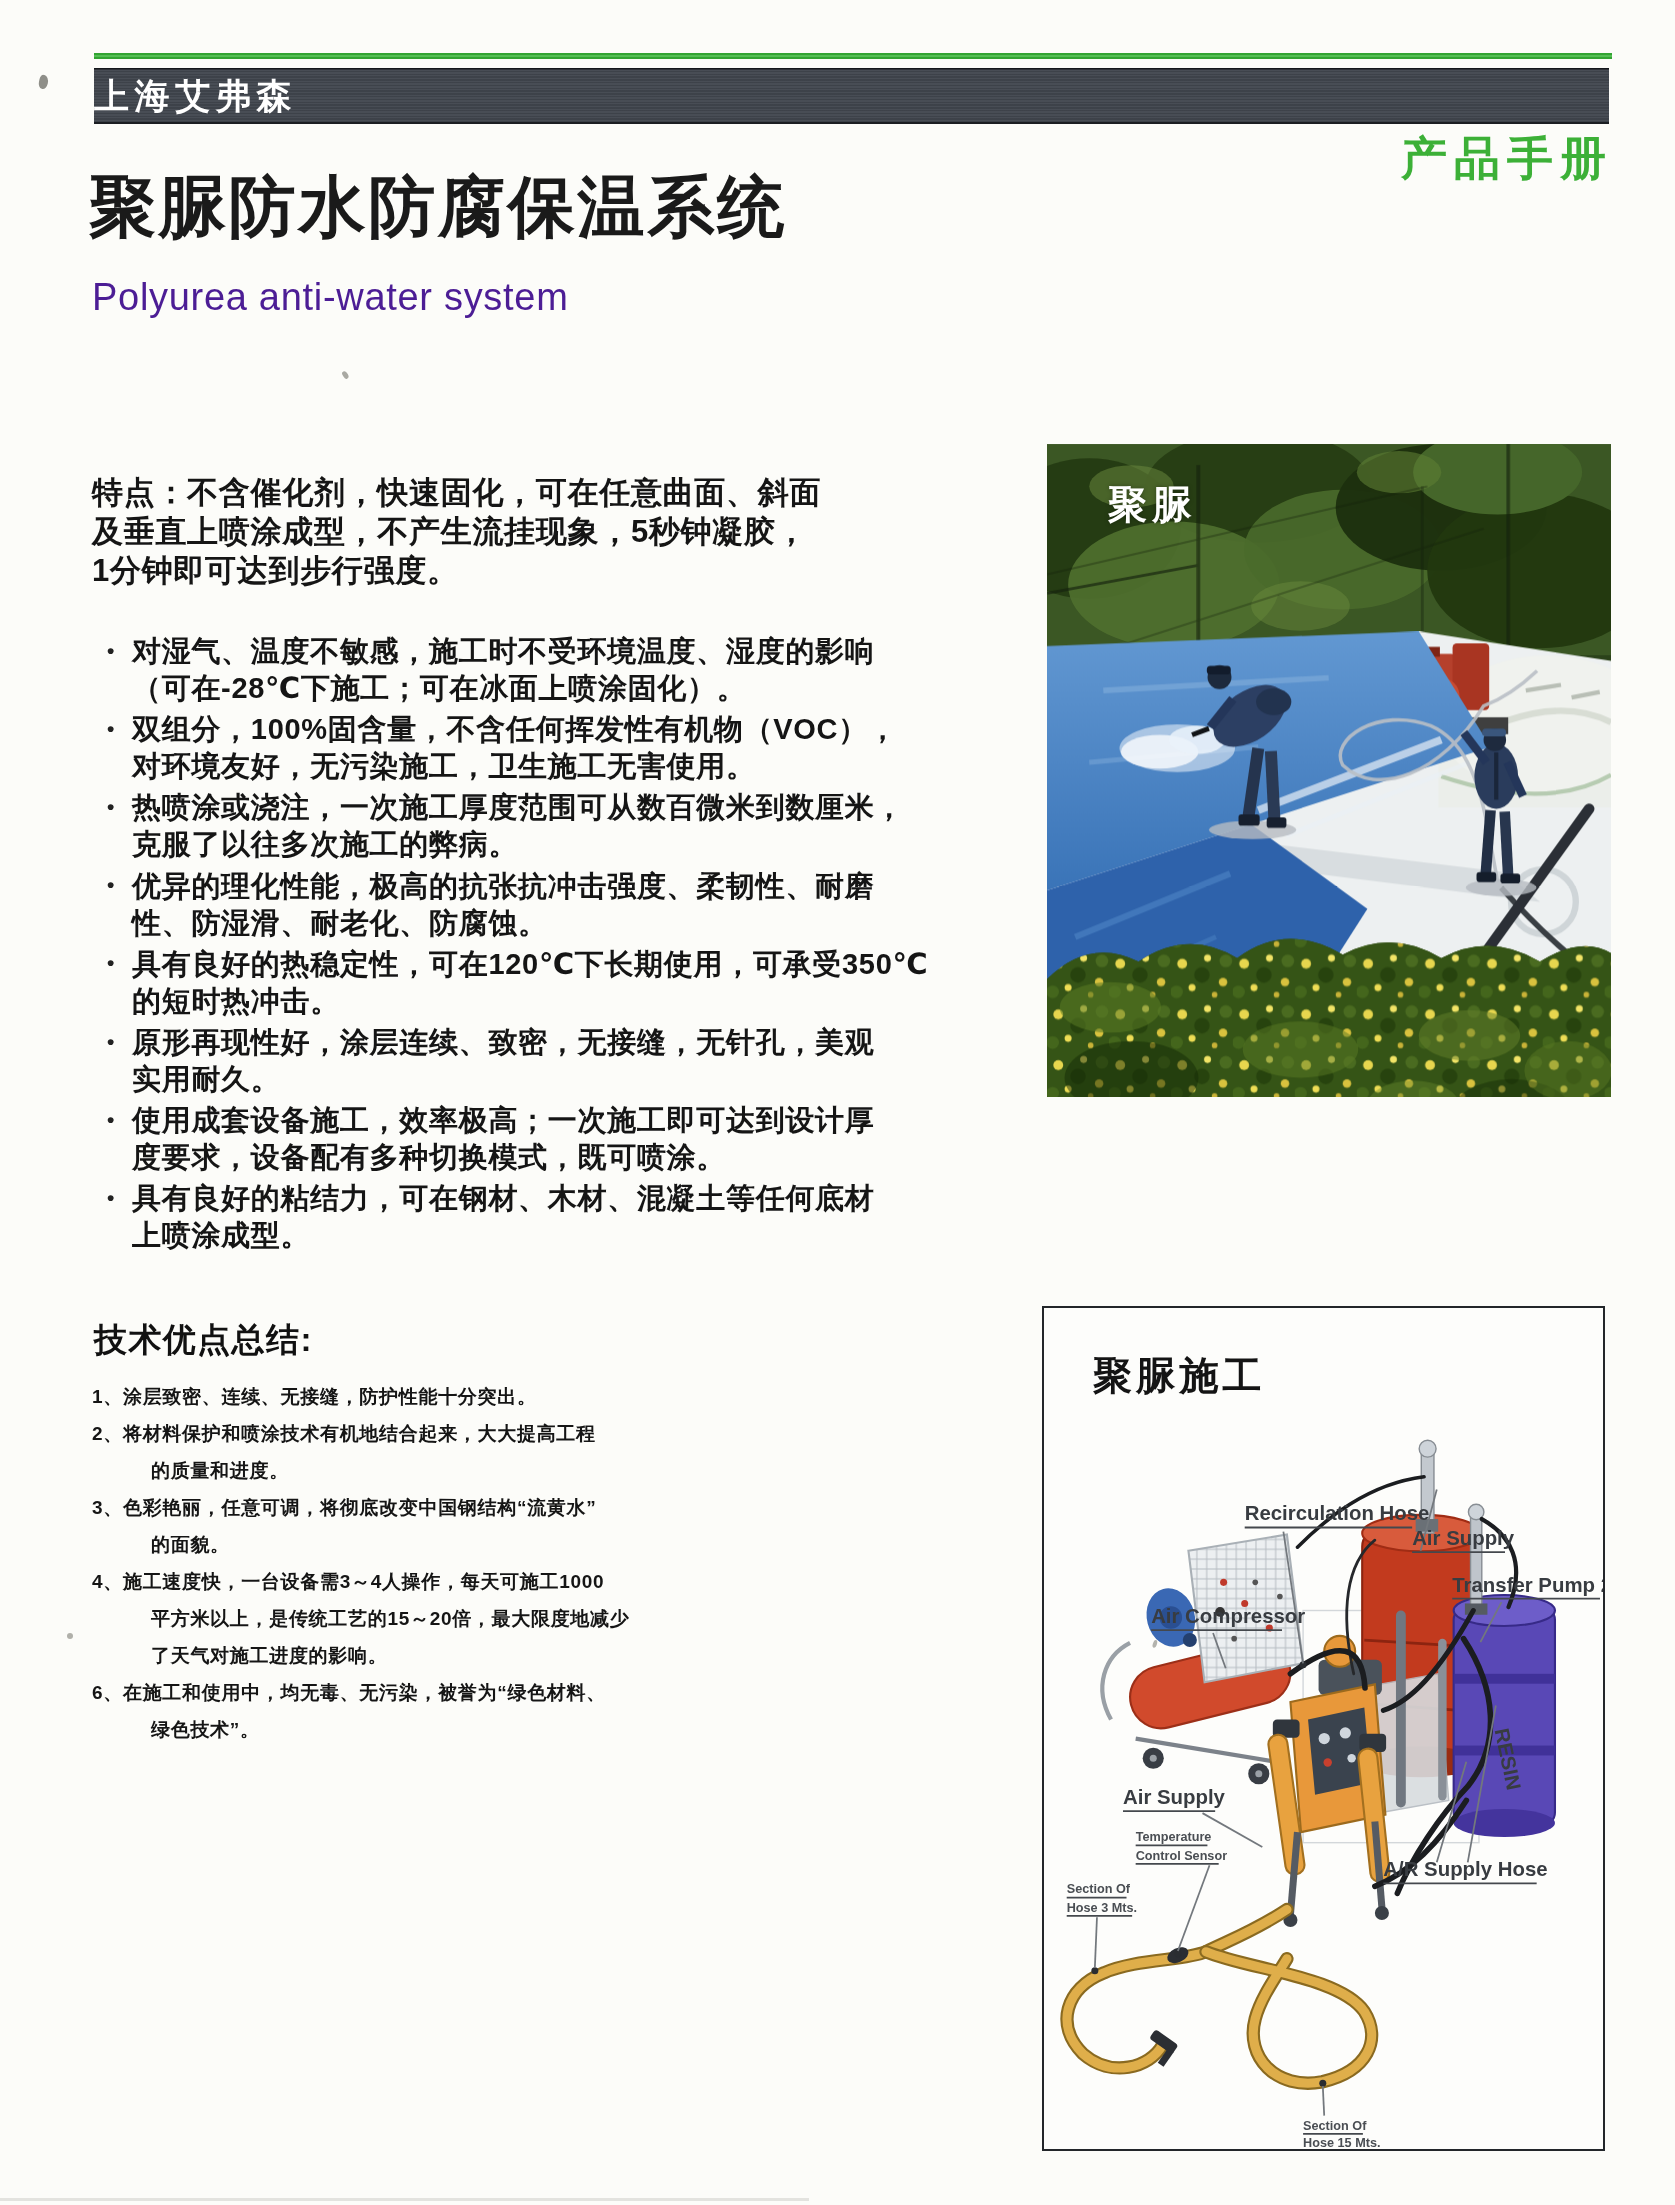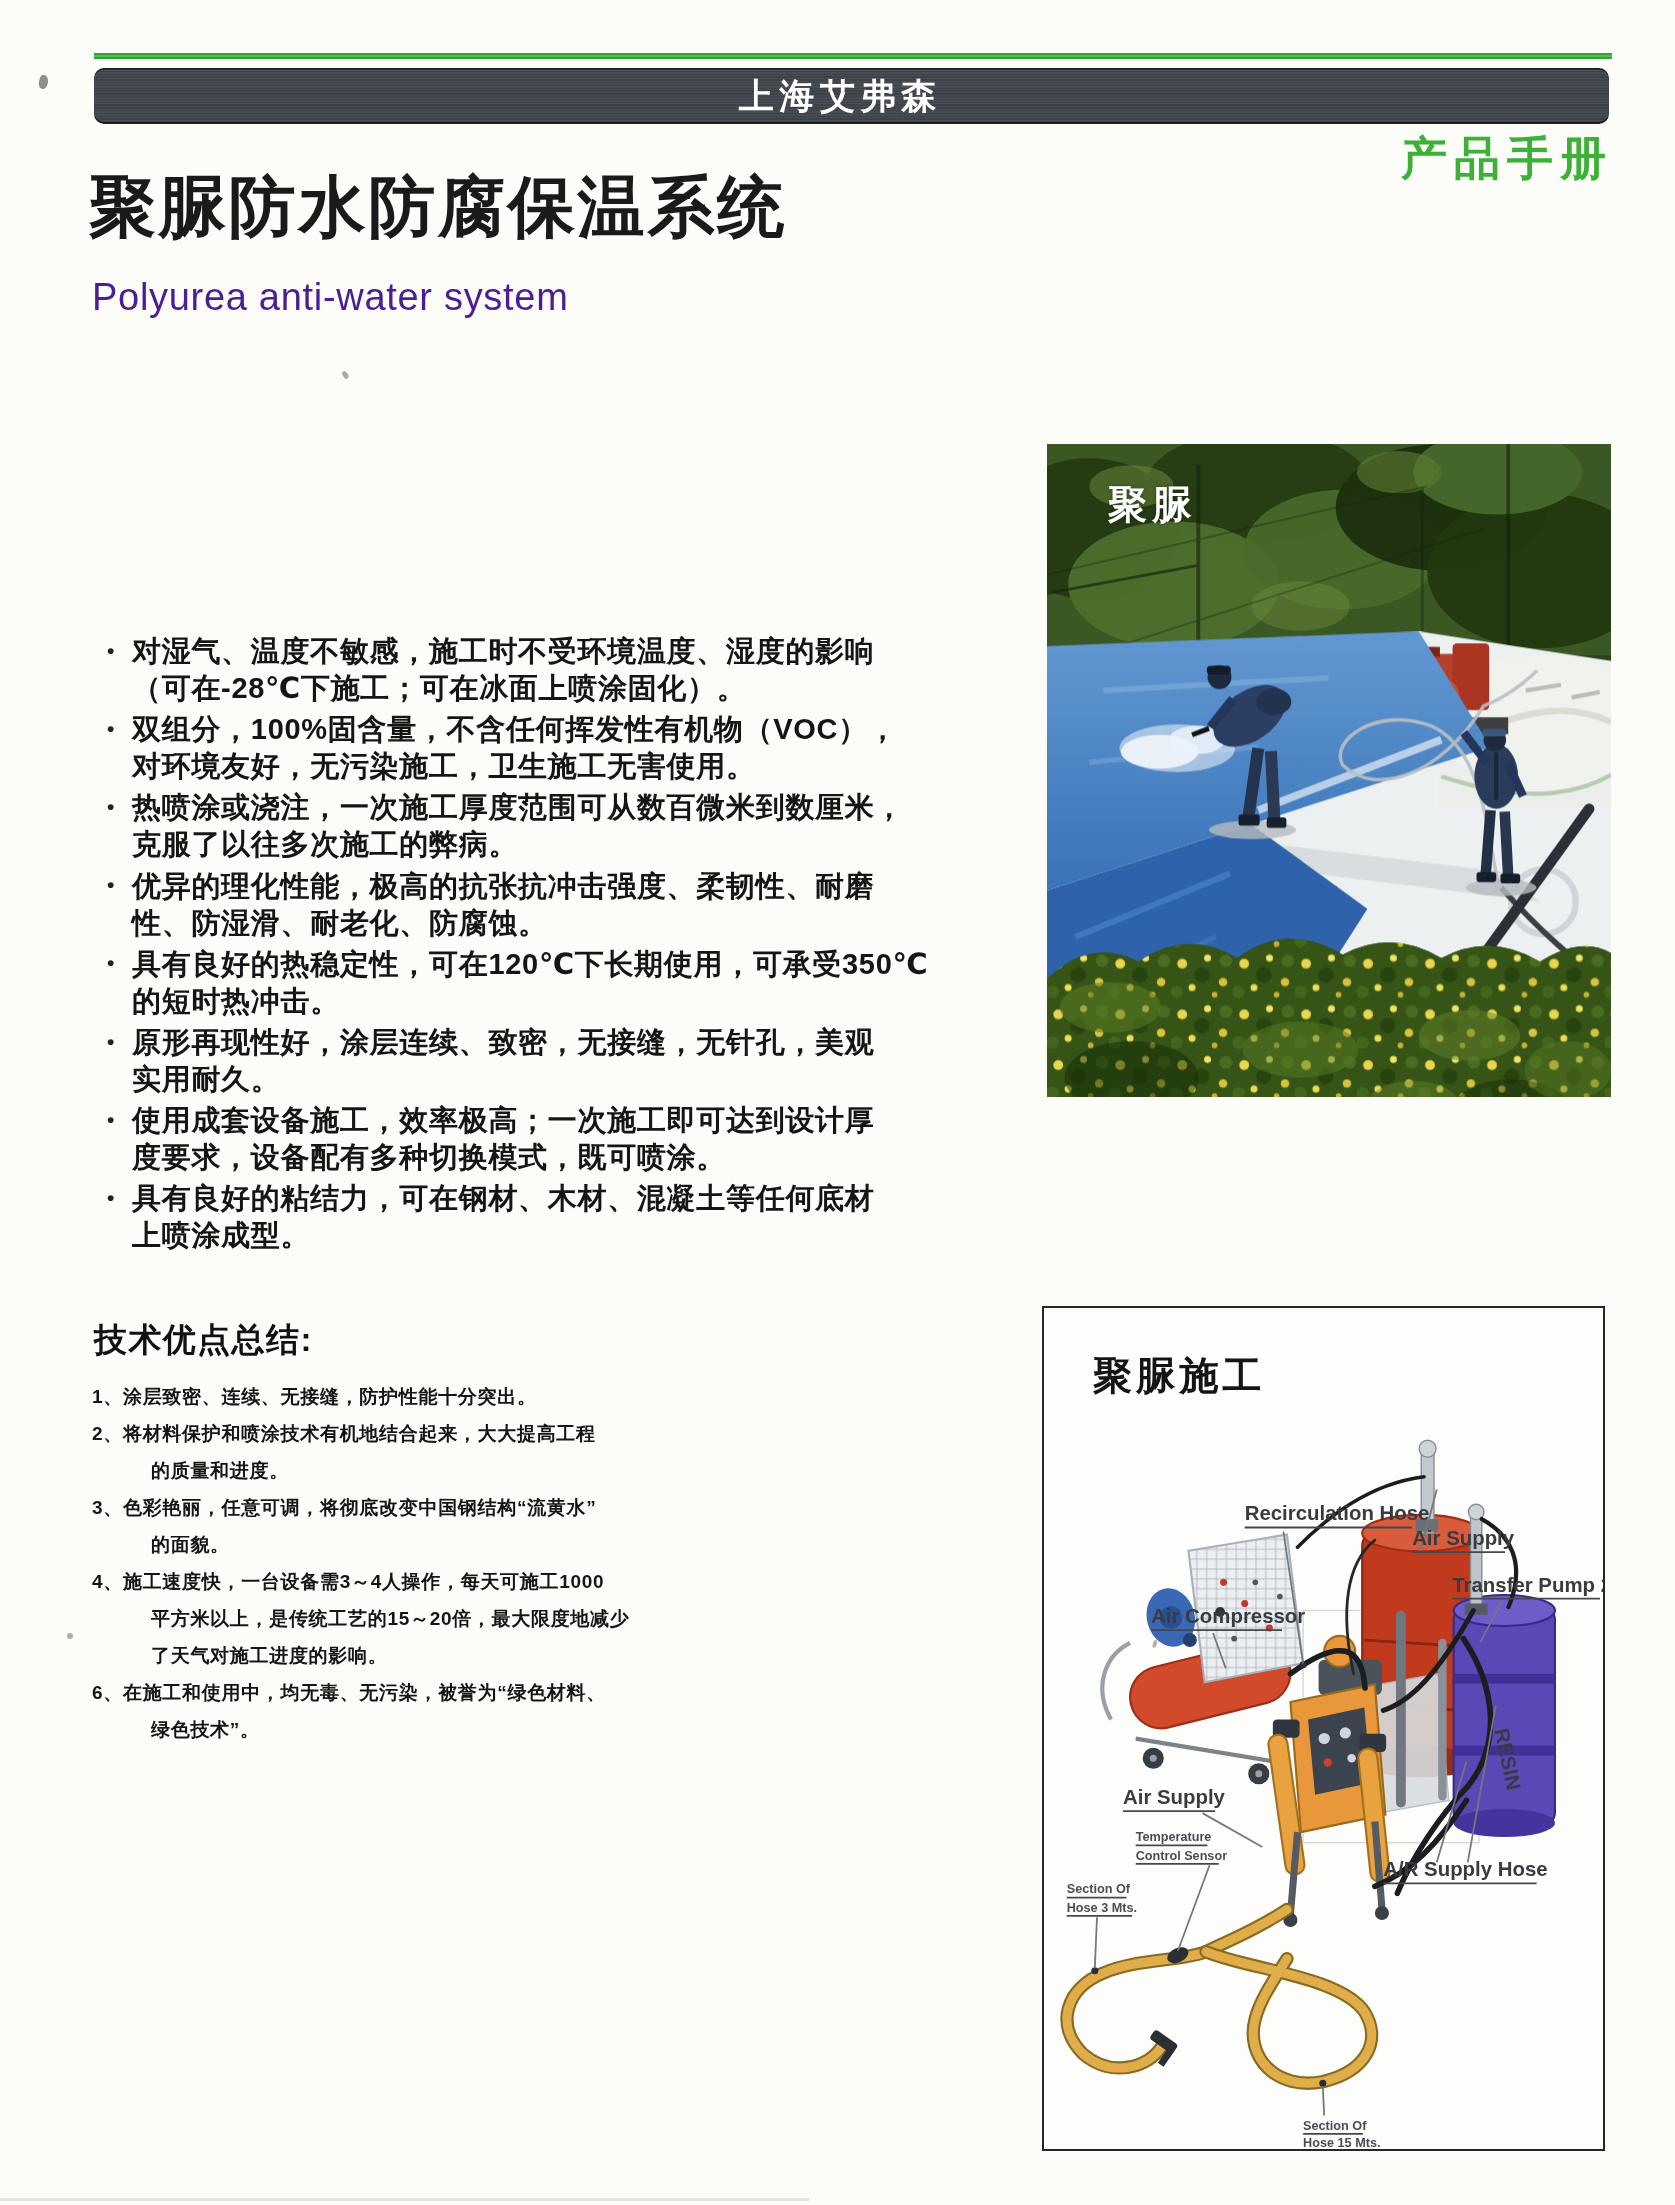--- a/index.html
+++ b/index.html
@@ -10,21 +10,21 @@
     color:#151515;
   }
   
   .green-rule{position:absolute;left:94px;top:53px;width:1518px;height:6.3px;background:#32a432;}
   .green-rule .inner{position:absolute;left:0;top:2.1px;width:100%;height:2.1px;background:#5cc45c;opacity:.8;}
   .top-bar{
     position:absolute;left:94px;top:68px;width:1515px;height:56px;
     background:#41464e;
     background-image:repeating-linear-gradient(0deg,rgba(255,255,255,.04) 0 1.4px,rgba(0,0,0,.06) 1.4px 2.8px);
     box-shadow:inset 0 1.4px 0 #14171b, inset 0 -2.1px 0 #1b1e23;
-    display:flex;align-items:center;justify-content:center;border-radius:10px;
+    display:flex;align-items:center;justify-content:flex-start;
   }
   .brand{color:#fff;font-size:35px;font-weight:700;letter-spacing:5.6px;padding-right:22.5px;}
   .booklet{
     position:absolute;top:128px;right:62px;
     color:#3cb037;font-size:46px;font-weight:700;letter-spacing:7px;
   }
   h1.title{
     position:absolute;left:89px;top:162px;margin:0;
     font-size:67px;font-weight:800;letter-spacing:2.8px;color:#1a1a1a;
   }
@@ -69,20 +69,25 @@
       <div class="inner"></div>
     </div>
   <div class="top-bar">
     <span class="brand">上海艾弗森</span>
   </div>
   <div class="booklet">产品手册</div>
 
   <h1 class="title">聚脲防水防腐保温系统</h1>
   <div class="subtitle">Polyurea anti-water system</div>
 
+  <div class="intro">
+    <div class="ln">特点：不含催化剂，快速固化，可在任意曲面、斜面</div>
+    <div class="ln">及垂直上喷涂成型，不产生流挂现象，5秒钟凝胶，</div>
+    <div class="ln">1分钟即可达到步行强度。</div>
+  </div>
 
   <ul class="features">
     <li>
       <div class="ln">对湿气、温度不敏感，施工时不受环境温度、湿度的影响</div>
       <div class="ln">（可在-28℃下施工；可在冰面上喷涂固化）。</div>
     </li>
     <li>
       <div class="ln">双组分，100%固含量，不含任何挥发性有机物（VOC），</div>
       <div class="ln">对环境友好，无污染施工，卫生施工无害使用。</div>
     </li>

